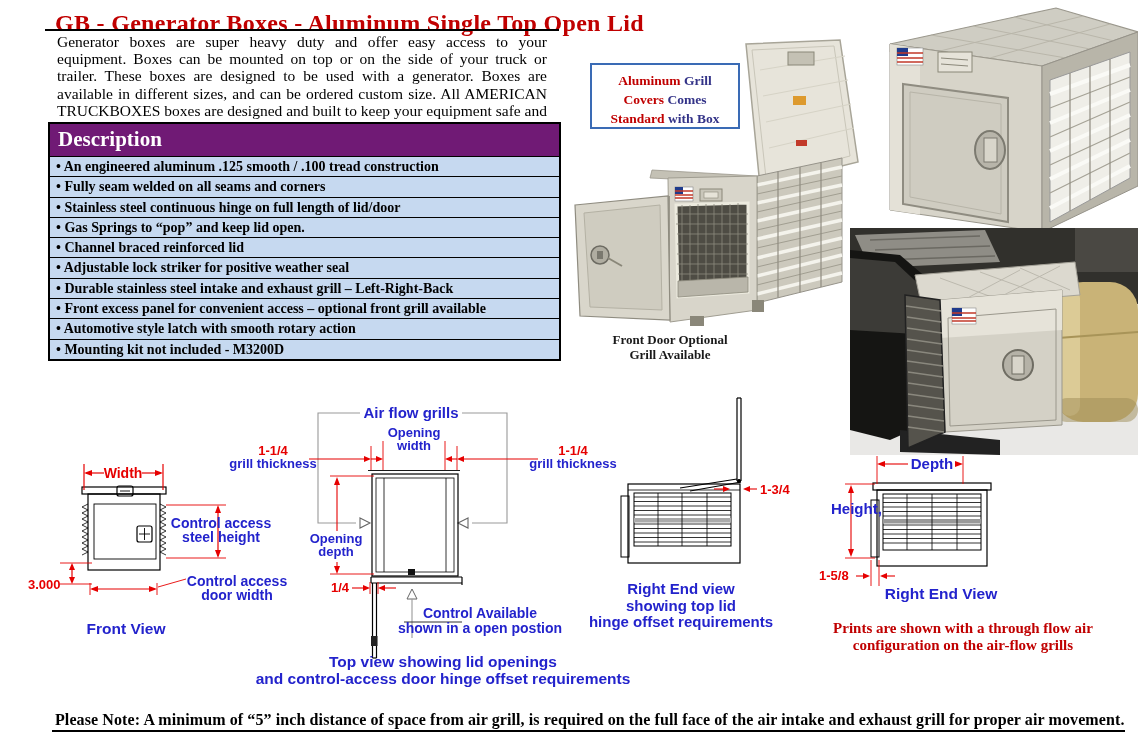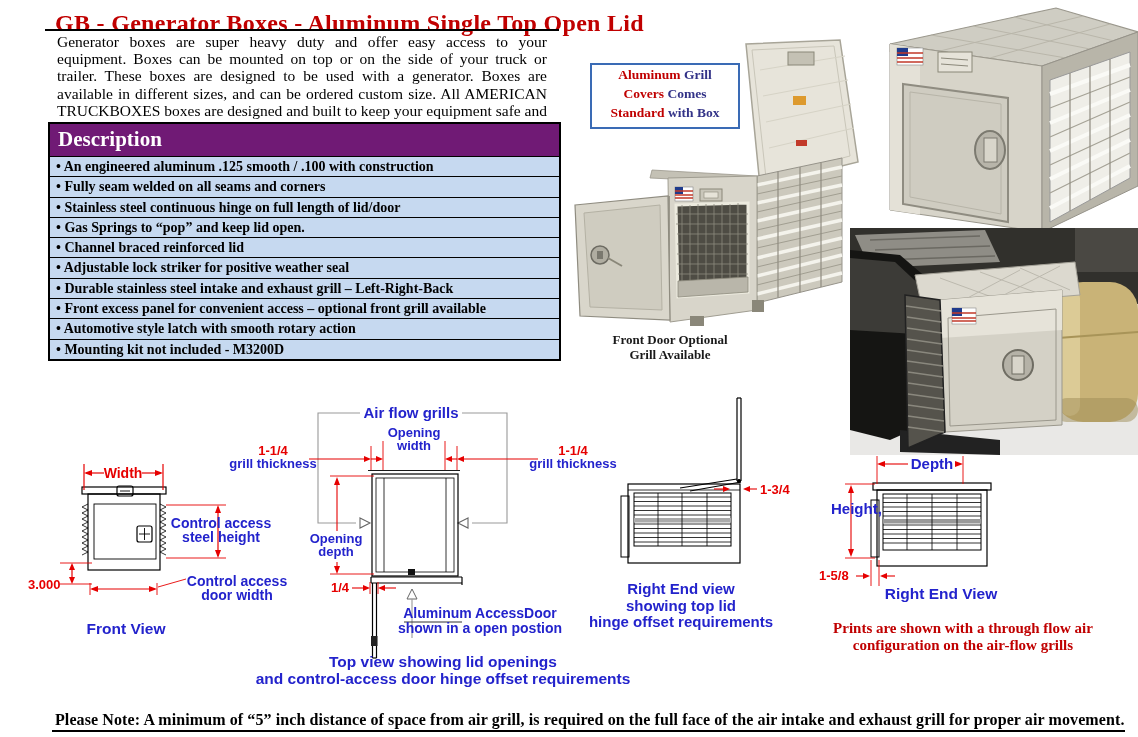--- a/index.html
+++ b/index.html
@@ -5,21 +5,21 @@
   html,body{margin:0;padding:0;}
   body{width:1138px;height:737px;background:#fff;font-family:"Liberation Serif",serif;}
   .page{position:relative;width:1138px;height:737px;background:#fff;overflow:hidden;}
   .abs{position:absolute;}
   .title{left:55px;top:10px;font-weight:bold;font-size:24px;color:#c00000;letter-spacing:.3px;white-space:nowrap;}
   .title-rule{left:45px;top:29px;width:514px;height:2px;background:#000;}
   .intro{left:57px;top:33px;width:490px;font-size:15.5px;line-height:17.2px;color:#000;text-align:justify;}
   .desc{left:48px;top:122px;width:509px;border:2px solid #000;background:#c6d9f0;}
   .desc-header{height:32px;line-height:30px;background:#701a75;color:#fff;font-weight:bold;font-size:21px;padding-left:8px;}
   .desc-row{height:20.3px;line-height:19px;border-top:1px solid #000;background:#c6d9f0;font-weight:bold;font-size:14px;padding-left:6px;box-sizing:border-box;white-space:nowrap;overflow:hidden;}
-  .grill-note{left:590px;top:63px;width:150px;height:66px;border:2px solid #3a6bb5;background:#fff;text-align:center;box-sizing:border-box;}
+  .grill-note{left:590px;top:63px;width:150px;height:66px;border:2px solid #3a6bb5;background:#fff;text-align:center;padding-top:6px;box-sizing:border-box;}
   .gn-line{font-weight:bold;font-size:13.5px;line-height:19px;white-space:nowrap;}
   .gn-red{color:#c00000;}
   .gn-blue{color:#333388;}
   .photo-cap{left:670px;top:333px;transform:translateX(-50%);text-align:center;font-weight:bold;font-size:13px;line-height:14.5px;color:#1a1a1a;white-space:nowrap;}
   .lbl{position:absolute;font-family:"Liberation Sans",sans-serif;font-weight:bold;font-size:14px;color:#2323cc;white-space:nowrap;}
   .lbl.red{color:#e60000;}
   .lbl.sm{font-size:13px;}
   .lbl.ctr{transform:translateX(-50%);text-align:center;}
   .lbl.cap{font-size:15.5px;line-height:16.5px;}
   .serif-red{position:absolute;font-weight:bold;font-size:15px;line-height:17px;color:#c00000;transform:translateX(-50%);text-align:center;white-space:nowrap;}
@@ -31,21 +31,21 @@
 <body>
 
 <div class="page">
 
   <div class="abs title">GB - Generator Boxes - Aluminum Single Top Open Lid</div>
   <div class="abs title-rule"></div>
   <div class="abs intro">Generator boxes are super heavy duty and offer easy access to your equipment. Boxes can be mounted on top or on the side of your truck or trailer. These boxes are designed to be used with a generator. Boxes are available in different sizes, and can be ordered custom size. All AMERICAN TRUCKBOXES boxes are designed and built to keep your equipment safe and secure.</div>
 
   <div class="abs desc">
     <div class="desc-header">Description</div>
-    <div class="desc-row">• An engineered aluminum .125 smooth / .100 with construction</div>
+    <div class="desc-row">• An engineered aluminum .125 smooth / .100 tread construction</div>
     <div class="desc-row">• Fully seam welded on all seams and corners</div>
     <div class="desc-row">• Stainless steel continuous hinge on full length of lid/door</div>
     <div class="desc-row">• Gas Springs to “pop” and keep lid open.</div>
     <div class="desc-row">• Channel braced reinforced lid</div>
     <div class="desc-row">• Adjustable lock striker for positive weather seal</div>
     <div class="desc-row">• Durable stainless steel intake and exhaust grill – Left-Right-Back</div>
     <div class="desc-row">• Front excess panel for convenient access – optional front grill available</div>
     <div class="desc-row">• Automotive style latch with smooth rotary action</div>
     <div class="desc-row">• Mounting kit not included - M3200D</div>
   </div>
@@ -347,21 +347,21 @@
   <div class="lbl ctr sm" style="left:573px;top:444px;line-height:13px">
     <div class="red" style="color:#e60000">1-1/4</div>
     <div>grill thickness</div>
   </div>
   <div class="lbl ctr sm" style="left:336px;top:532px;line-height:13px">
     <div>Opening</div>
     <div>depth</div>
   </div>
   <div class="lbl red sm" style="left:331px;top:580px">1/4</div>
   <div class="lbl ctr" style="left:480px;top:606px;line-height:15px">
-    <div>Aluminum AccessDoor</div>
+    <div>Control Available</div>
     <div>shown in a open postion</div>
   </div>
   <div class="lbl ctr cap" style="left:443px;top:654px">
     <div>Top view showing lid openings</div>
     <div>and control-access door hinge offset requirements</div>
   </div>
 
   <div class="lbl red sm" style="left:760px;top:482px">1-3/4</div>
   <div class="lbl ctr" style="left:681px;top:581px;font-size:15px;line-height:16.5px">
     <div>Right End view</div>

